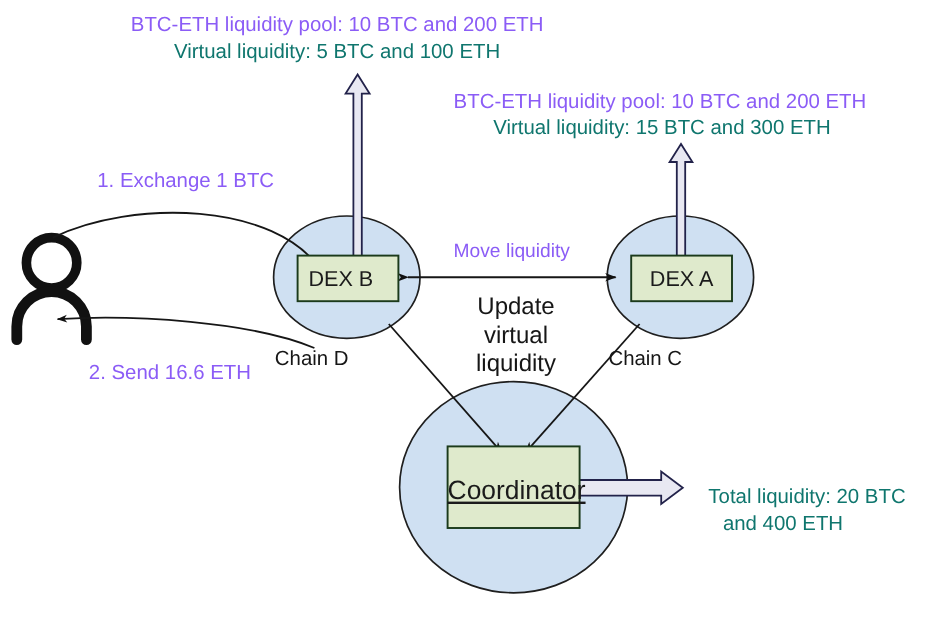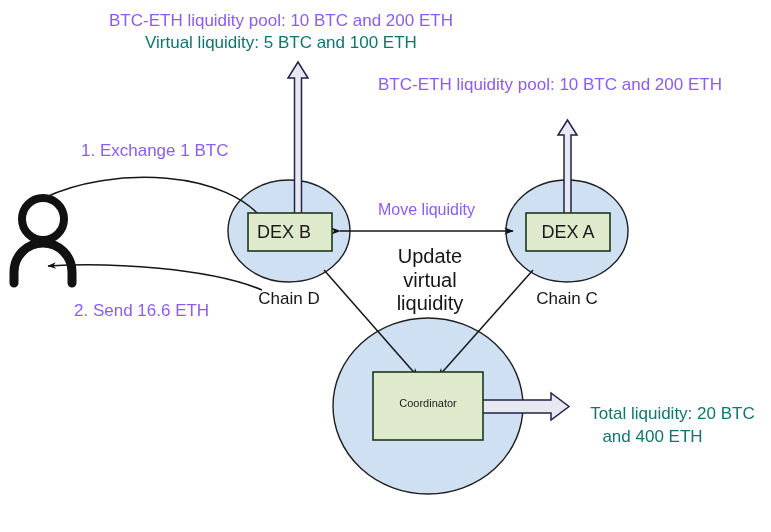--- a/index.html
+++ b/index.html
@@ -35,21 +35,21 @@
   .lbl-black { color: #8b5cf6; }
   .lbl-red { color: #0f766e; }
   .t17 { font-size: 17px; }
   .t16 { font-size: 16px; }
   .center { text-align: center; margin-top: 18px; }
   .nodelabel {
     position: absolute;
     font-size: 17px;
     color: #161616;
     white-space: nowrap;
-    text-align: center;
+    text-align: left;
   }
   .boxtext {
     position: absolute;
     font-size: 18px;
     color: #1b1b1b;
     white-space: nowrap;
     text-align: center;
     line-height: 1;
   }
   .multi {
@@ -107,35 +107,36 @@
 
     <rect x="248" y="213" width="84" height="38" fill="#dfeacc" stroke="#1b3a1b" stroke-width="1.6"></rect>
     <rect x="526" y="213" width="84" height="38" fill="#dfeacc" stroke="#1b3a1b" stroke-width="1.6"></rect>
     <rect x="373" y="372" width="110" height="68" fill="#dfeacc" stroke="#1b3a1b" stroke-width="1.6"></rect>
   </svg>
 
   <div class="lbl lbl-black t17" style="left:109px; top:11px;">BTC-ETH liquidity pool: 10 BTC and 200 ETH</div>
   <div class="lbl lbl-red t17" style="left:145px; top:33px;">Virtual liquidity: 5 BTC and 100 ETH</div>
 
   <div class="lbl lbl-black t17" style="left:378px; top:75px;">BTC-ETH liquidity pool: 10 BTC and 200 ETH</div>
+  <div class="lbl lbl-red t17" style="left:411px; top:97px;">Virtual liquidity: 15 BTC and 300 ETH</div>
 
   <div class="lbl lbl-black t17" style="left:81px; top:141px;">1. Exchange 1 BTC</div>
   <div class="lbl lbl-black t17" style="left:74px; top:301px;">2. Send 16.6 ETH</div>
 
   <div class="lbl lbl-black t16" style="left:378px; top:200px;">Move liquidity</div>
 
   <div class="multi" style="left:388px; top:245px; width:84px;">
     <div>Update</div>
     <div>virtual</div>
     <div>liquidity</div>
   </div>
 
   <div class="boxtext" style="left:248px; top:223px; width:72px;">DEX B</div>
   <div class="boxtext" style="left:526px; top:223px; width:84px;">DEX A</div>
-  <div class="boxtext" style="left:373px; top:398px; width:110px; font-size:11px;">Coordinator</div>
+  <div class="boxtext" style="left:373px; top:398px; width:110px; font-size:22px;text-decoration:underline;">Coordinator</div>
 
   <div class="nodelabel" style="left:229px; top:289px; width:120px;">Chain D</div>
   <div class="nodelabel" style="left:507px; top:289px; width:120px;">Chain C</div>
   <div class="nodelabel" style="left:368px; top:532px; width:120px;font-family:Liberation Mono, monospace;">Hub chain</div>
 
   <div class="lbl lbl-red t17 center" style="left:580px; top:386px; width:185px;">Total liquidity: 20 BTC</div>
   <div class="lbl lbl-red t17 center" style="left:560px; top:409px; width:185px;">and 400 ETH</div>
 
 </div>
 

